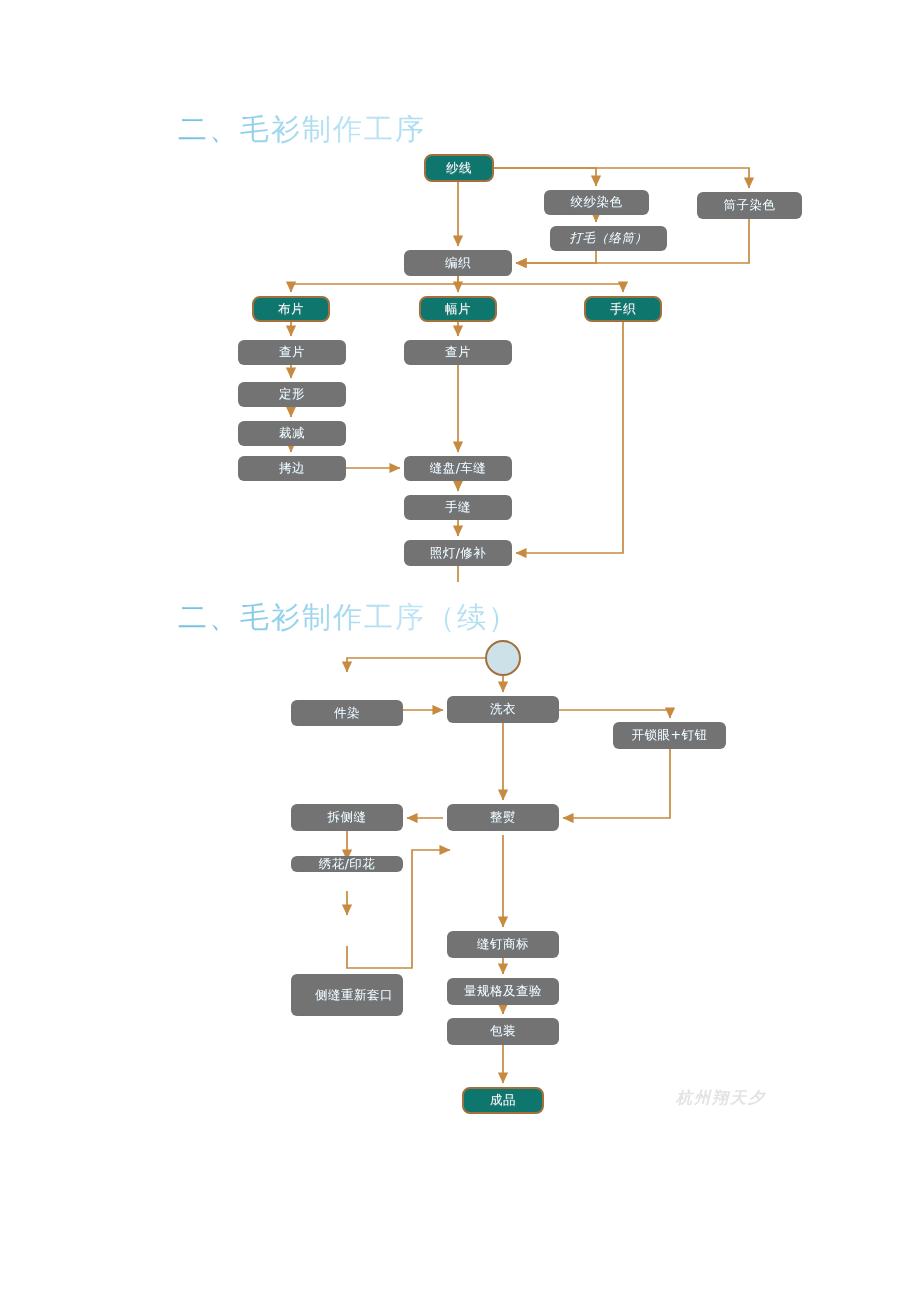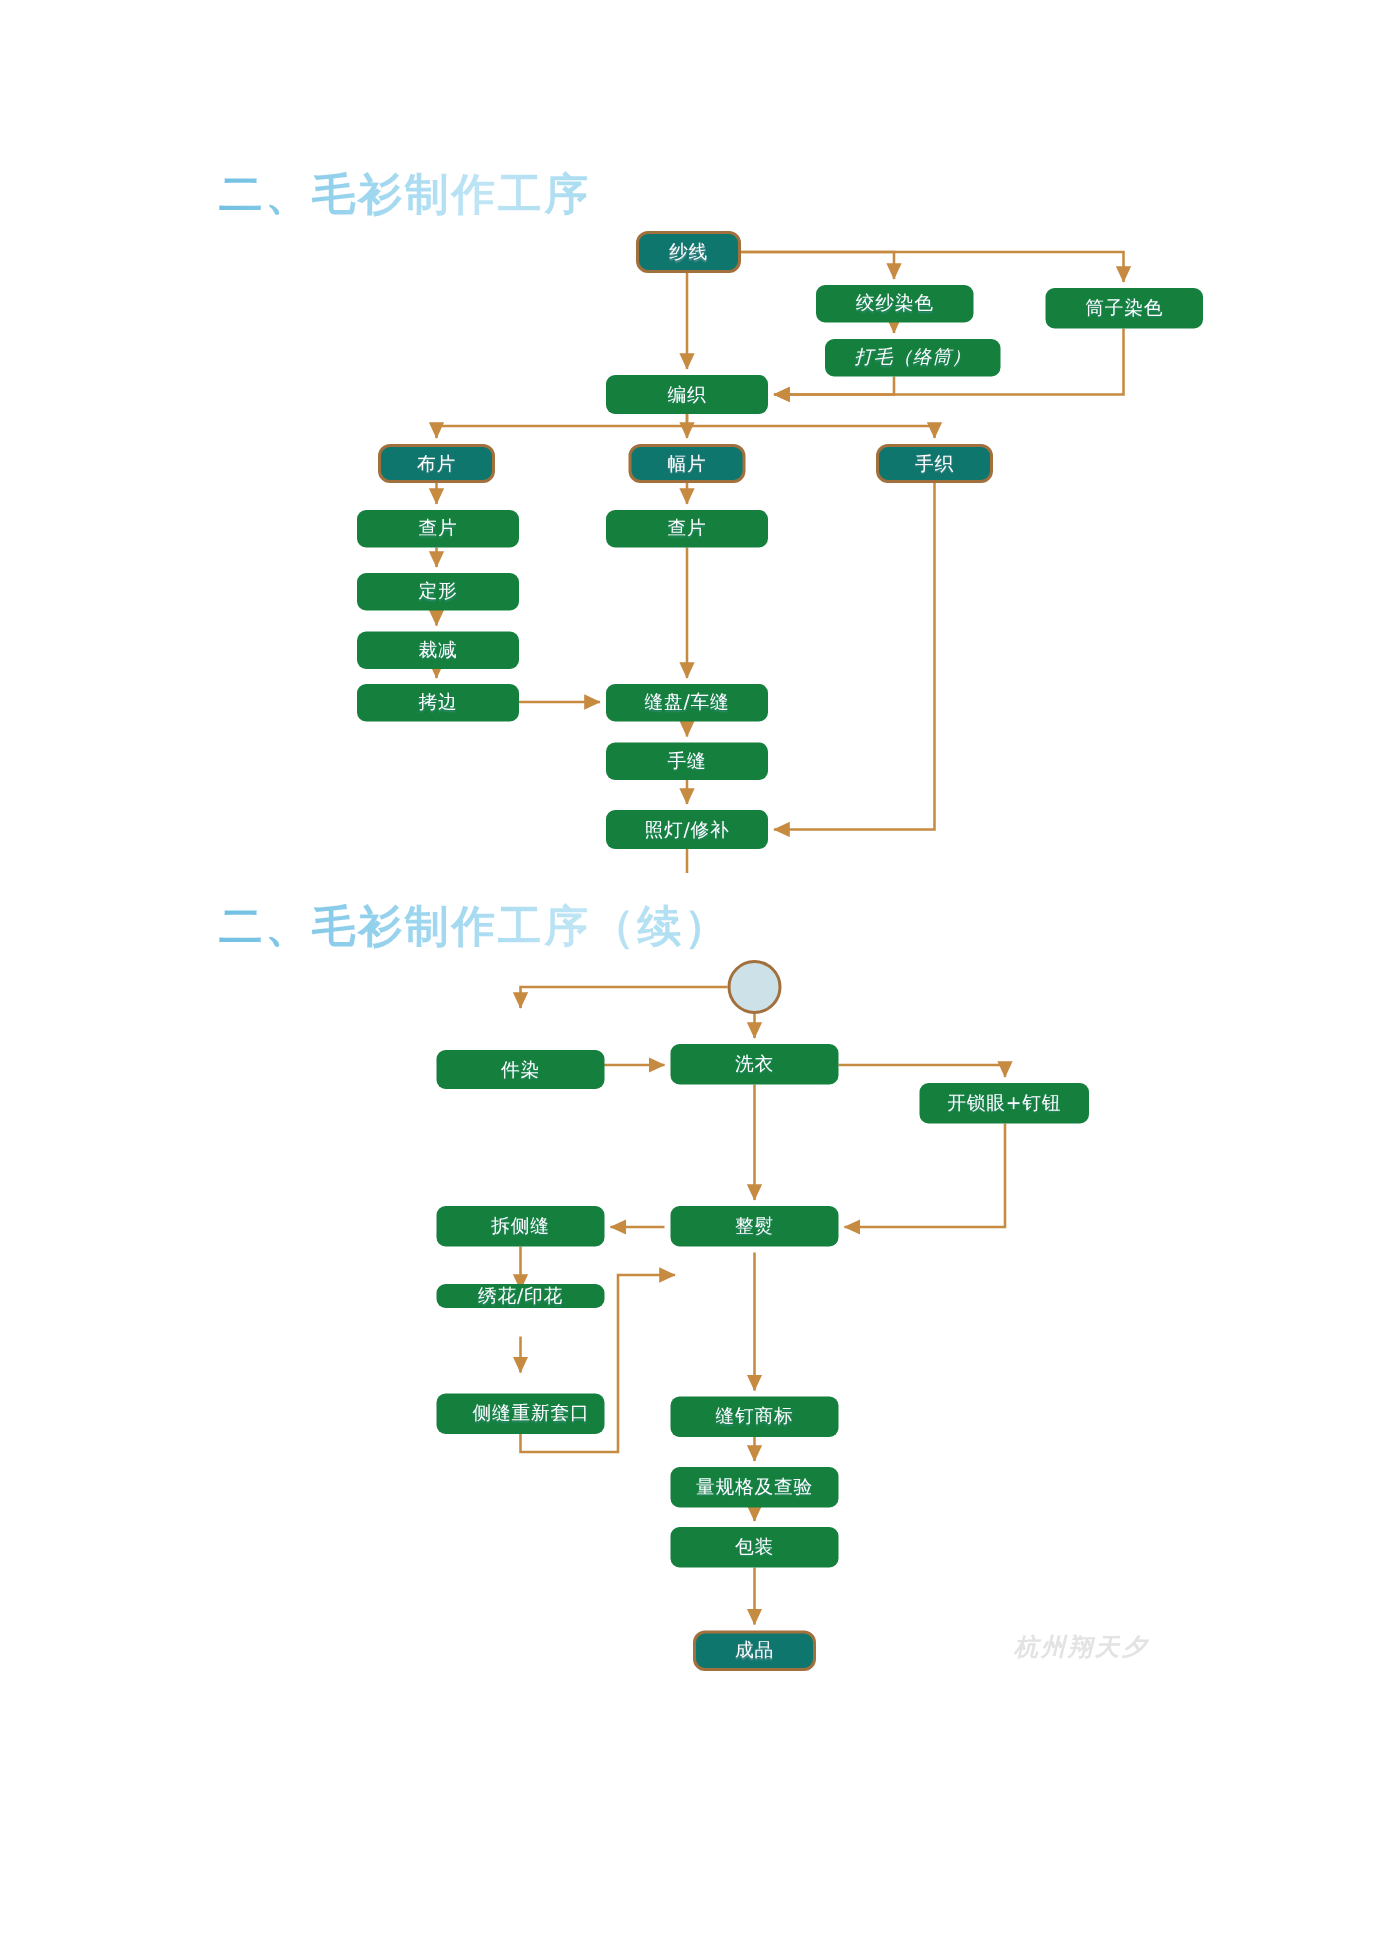--- a/index.html
+++ b/index.html
@@ -16,45 +16,46 @@
   }
   #canvas {
     position: absolute;
     left: 0; top: 0;
     width: 920px;
     height: 1302px;
   }
   .title {
     position: absolute;
     font-family: "DejaVu Serif", "Liberation Serif", serif;
-    font-weight: 700;
+    font-weight: 400;
     font-size: 29px;
     letter-spacing: 2px;
     white-space: nowrap;
     color: #8fcfe9;
     background: linear-gradient(100deg, #6fbfe2 0%, #9ed6ef 40%, #bfe5f5 70%, #a8dbf0 100%);
     -webkit-background-clip: text;
     background-clip: text;
+    margin-left: 32px;
     -webkit-text-fill-color: transparent;
   }
   #title-1 { left: 146px; top: 110px; }
   #title-2 { left: 146px; top: 598px; }
 
   .node {
     position: absolute;
     box-sizing: border-box;
     display: flex;
     align-items: center;
     justify-content: center;
     color: #ffffff;
     font-size: 12.5px;
     letter-spacing: 0.5px;
     white-space: nowrap;
     border-radius: 6px;
-    background: #15803d;
+    background: #737373;
     text-shadow: 0 1px 1px rgba(80,150,190,.45);
   }
   .node.term {
     background: #0f766e;
     border: 2.5px solid #a1703c;
     border-radius: 8px;
     color: #ffffff;
     text-shadow: 0 1px 1px rgba(140,160,170,.7);
   }
   .circle-node {
@@ -180,20 +181,20 @@
     <div class="node" style="left: 238px; top: 456px; width: 108px; height: 25px;">拷边</div>
     <div class="node" style="left: 404px; top: 456px; width: 108px; height: 25px;">缝盘/车缝</div>
     <div class="node" style="left: 404px; top: 495px; width: 108px; height: 25px;">手缝</div>
     <div class="node" style="left: 404px; top: 540px; width: 108px; height: 26px;">照灯/修补</div>
     <div class="node" style="left: 291px; top: 676px; width: 112px; height: 26px; margin-top: 24px;">件染</div>
     <div class="node" style="left: 447px; top: 696px; width: 112px; height: 27px;">洗衣</div>
     <div class="node" style="left: 613px; top: 722px; width: 113px; height: 27px;">开锁眼+钉钮</div>
     <div class="node" style="left: 291px; top: 804px; width: 112px; height: 27px;">拆侧缝</div>
     <div class="node" style="left: 447px; top: 804px; width: 112px; height: 27px;">整熨</div>
     <div class="node" style="left: 291px; top: 856px; width: 112px; height: 16px;">绣花/印花</div>
-    <div class="node" style="left: 291px; top: 929px; width: 112px; height: 27px; padding-left: 14px;">侧缝重新套口</div>
+    <div class="node" style="left: 291px; top: 974px; width: 112px; height: 42px; padding-left: 14px;">侧缝重新套口</div>
     <div class="node" style="left: 447px; top: 931px; width: 112px; height: 27px;">缝钉商标</div>
     <div class="node" style="left: 447px; top: 978px; width: 112px; height: 27px;">量规格及查验</div>
     <div class="node" style="left: 447px; top: 1018px; width: 112px; height: 27px;">包装</div>
     <div class="node term" style="left: 462px; top: 1087px; width: 82px; height: 27px;">成品</div>
   </div>
 
 <div class="watermark" style="left:676px; top:1088px;">杭州翔天夕</div>
 
 </body></html>

